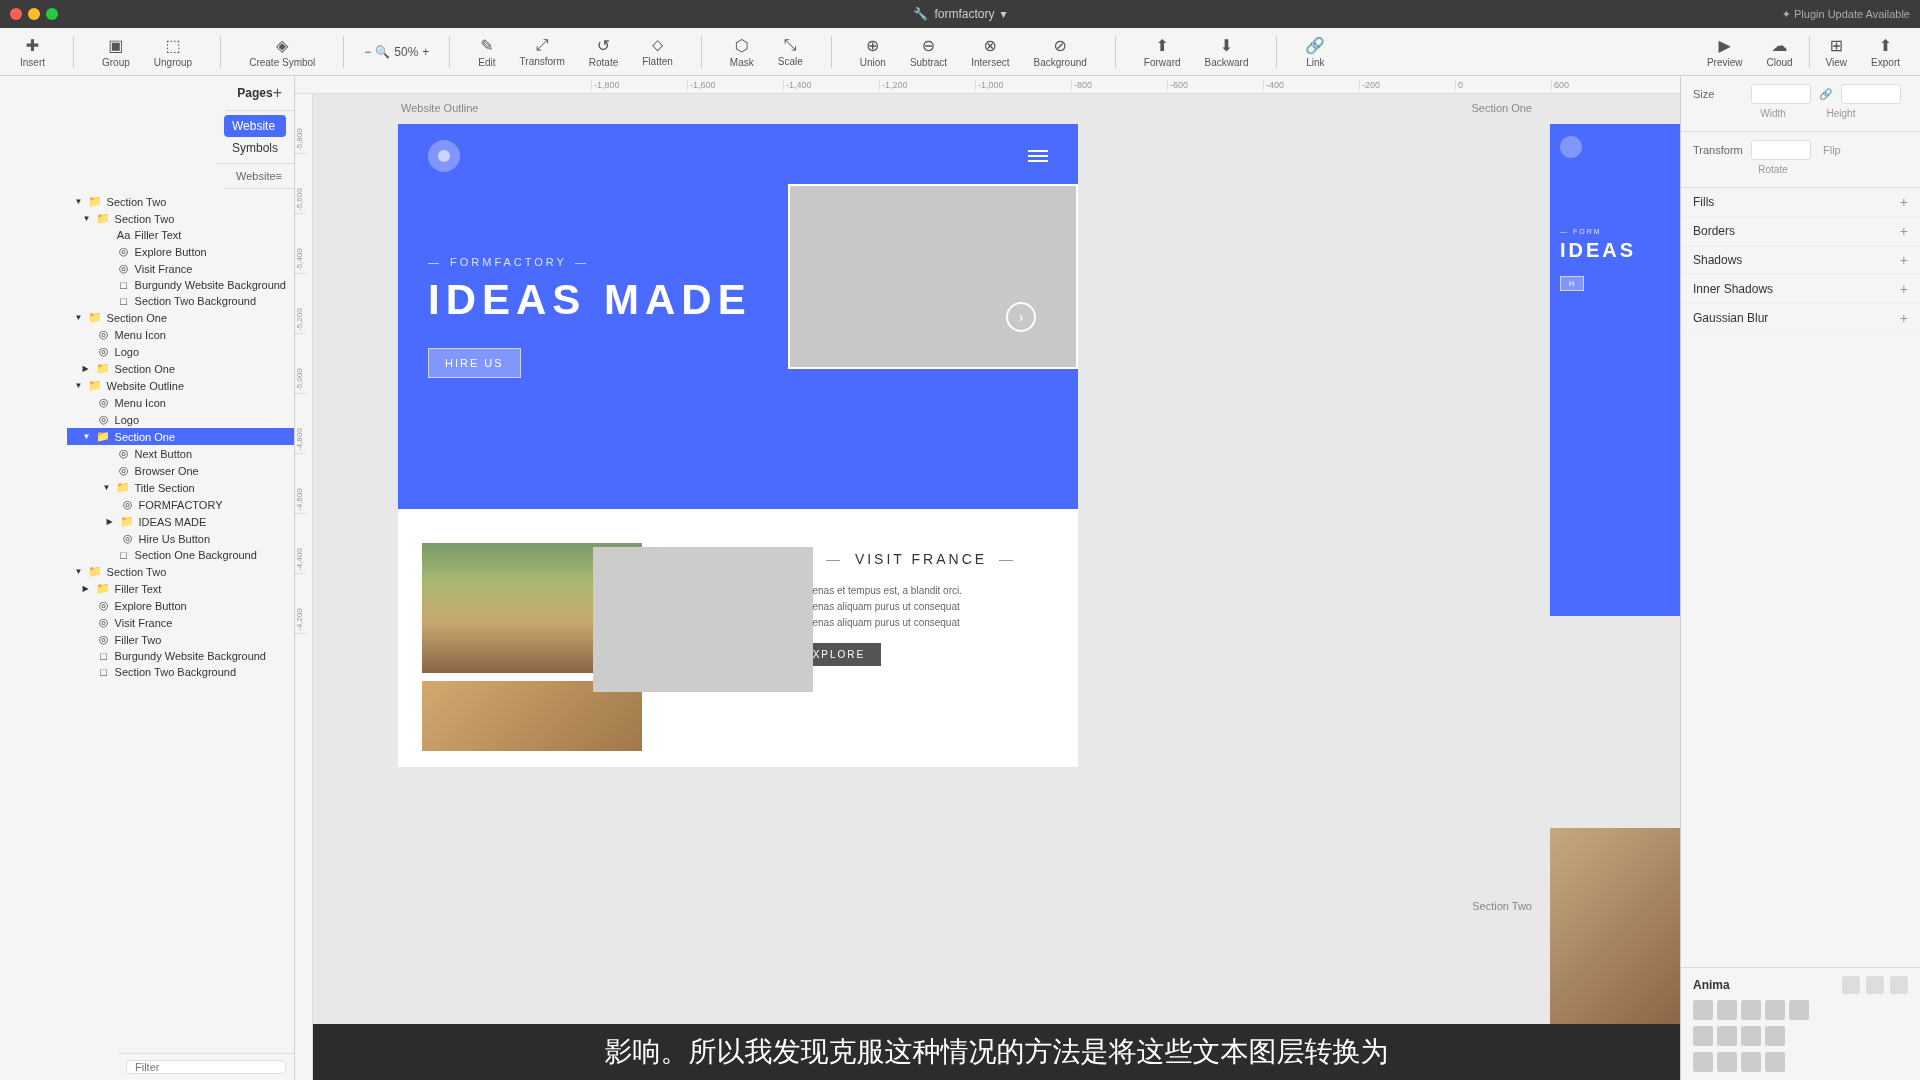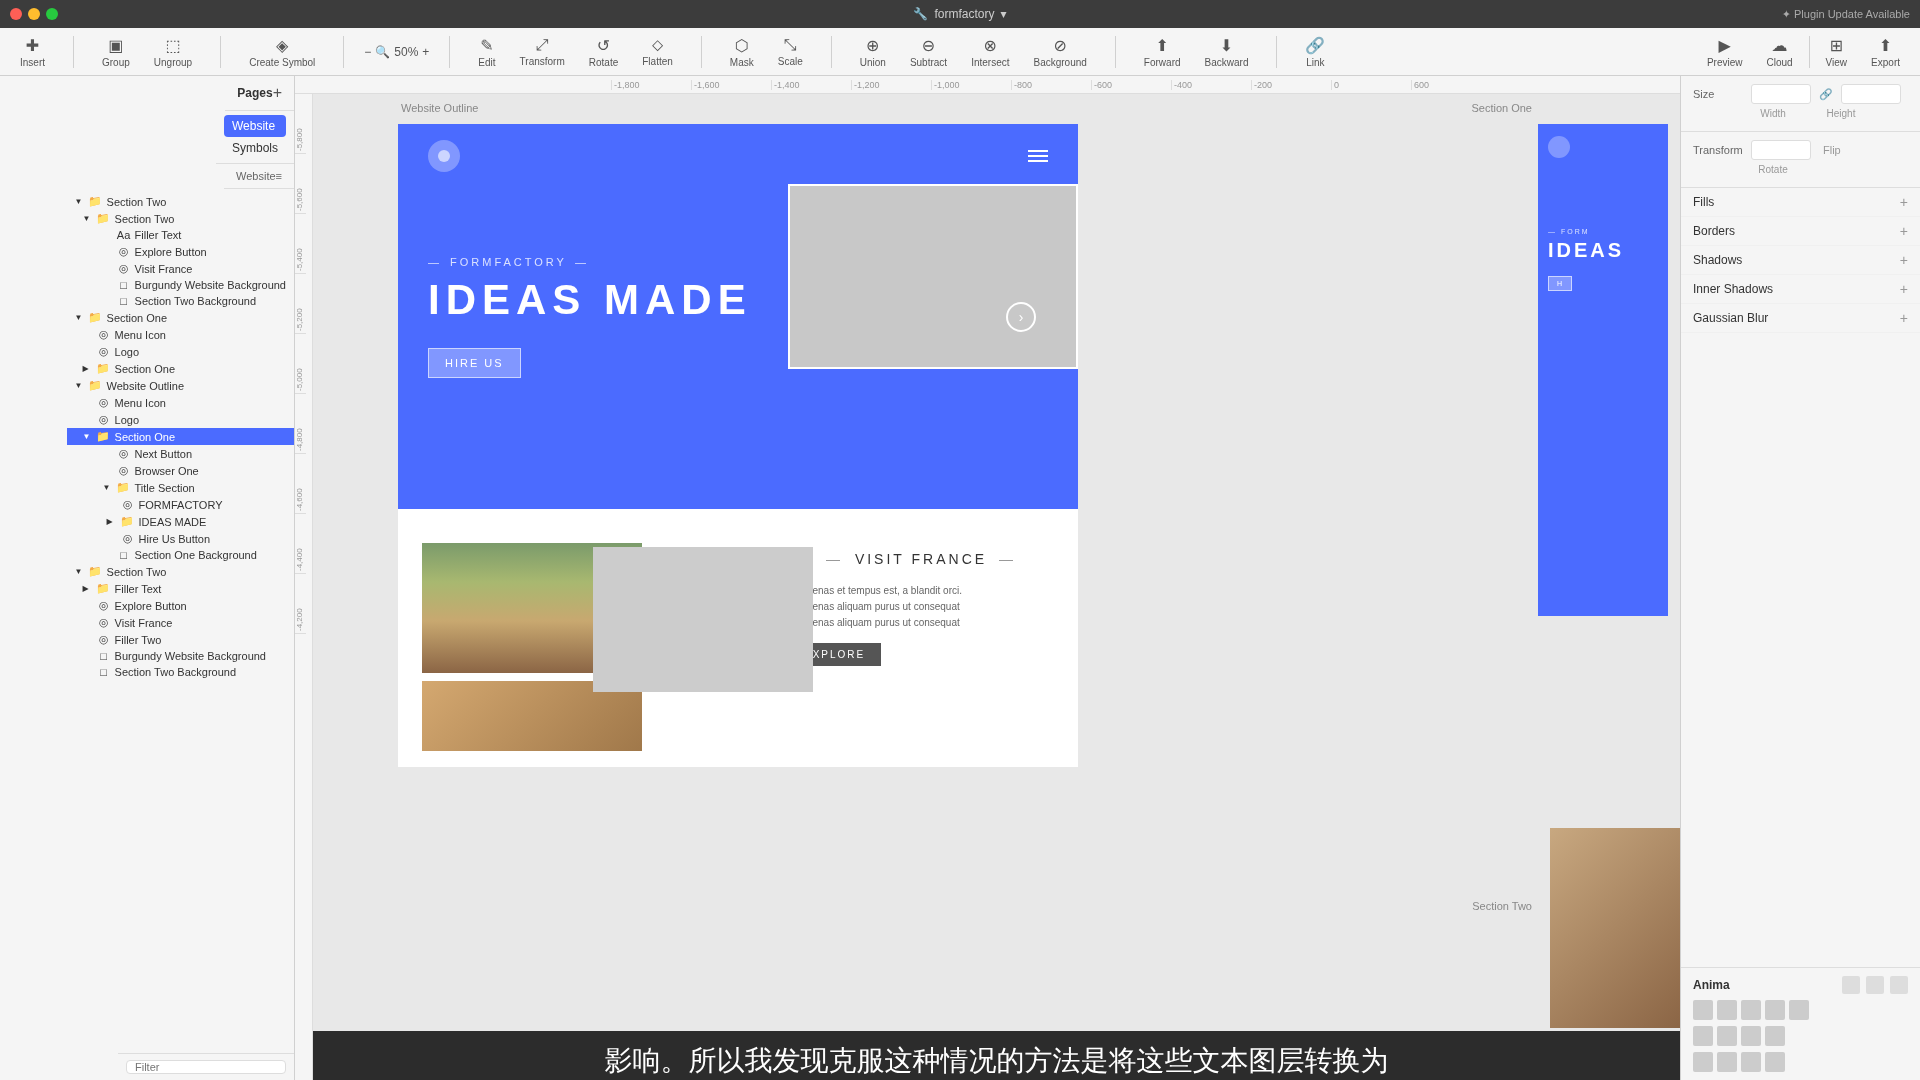--- a/index.html
+++ b/index.html
@@ -98,22 +98,22 @@
       display: flex;
       align-items: center;
       font-size: 9px;
       color: #999;
       overflow: hidden;
       position: relative;
     }
     .ruler-numbers {
       display: flex;
       position: absolute;
-      left: 316px;
-      gap: 0;
+      left: 296px;
+      gap: 16px;
     }
     .ruler-mark {
       width: 80px;
       text-align: left;
       padding-left: 2px;
       border-left: 1px solid #ddd;
     }
 
     
     .app-body {
@@ -292,24 +292,24 @@
     }
     .prop-label { flex: 1; }
     .prop-plus { color: #999; font-size: 14px; }
 
     
     .bottom-panel {
       position: absolute;
       bottom: 0;
       left: 0;
       right: 0;
-      height: 49px;
+      height: 56px;
       background: #2c2c2c;
       display: flex;
-      align-items: flex-end;
+      align-items: center;
       justify-content: center;
       z-index: 100;
     }
     .bottom-panel-text {
       color: white;
       font-size: 28px;
       font-weight: 400;
     }
 
     
@@ -867,21 +867,21 @@
                   <div class="section-two-text">
                     <span>Maecenas et tempus est, a blandit orci.</span><br>
                     <span>Maecenas aliquam purus ut consequat</span><br>
                     <span>Maecenas aliquam purus ut consequat</span>
                   </div>
                   <div class="explore-btn">EXPLORE</div>
                 </div>
               </div>
             </div>
 
-            <div style="position:absolute;top:30px;right:12px;width:130px;height:492px;background:#4b6bff;overflow:hidden;">
+            <div style="position:absolute;top:30px;right:0;width:130px;height:492px;background:#4b6bff;overflow:hidden;">
               <div style="padding:12px 10px;">
                 <div style="width:22px;height:22px;border-radius:50%;background:rgba(255,255,255,0.3);margin-bottom:70px;"></div>
                 <div style="color:rgba(255,255,255,0.8);font-size:7px;letter-spacing:2px;margin-bottom:4px;">— FORM</div>
                 <div style="color:white;font-size:20px;font-weight:700;letter-spacing:3px;">IDEAS</div>
                 <button style="background:rgba(255,255,255,0.3);color:white;border:1px solid rgba(255,255,255,0.6);padding:3px 8px;font-size:7px;letter-spacing:1px;margin-top:14px;cursor:pointer;">H</button>
               </div>
             </div>
 
             <div class="canvas-label" style="bottom:168px;right:148px;">Section Two</div>
 

